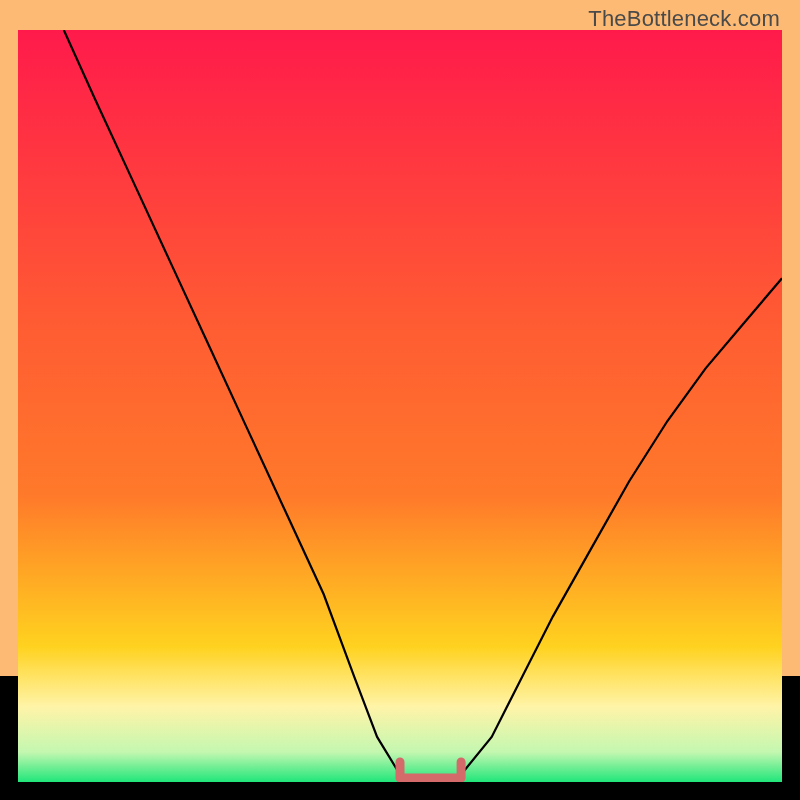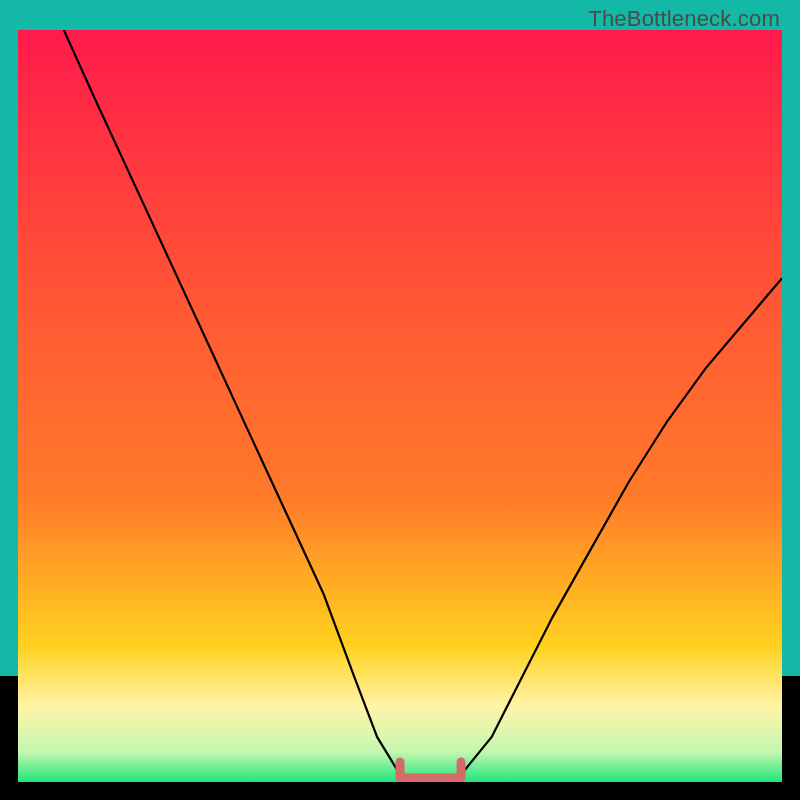--- a/index.html
+++ b/index.html
@@ -3,21 +3,21 @@
 <meta charset="utf-8">
 <style>
   * { margin: 0; padding: 0; box-sizing: border-box; }
   html, body { width: 800px; height: 800px; overflow: hidden; }
   body { background: #000; position: relative; font-family: Arial, Helvetica, sans-serif; }
 
   .frame {
     position: absolute;
     left: 0; top: 0;
     width: 800px; height: 676px;
-    background: #14b8a6;
+    background: #fdba74;
     text-decoration: underline;
   }
 
   .plot {
     position: absolute;
     left: 18px; top: 30px;
     width: 764px; height: 752px;
     overflow: hidden;
   }
 

